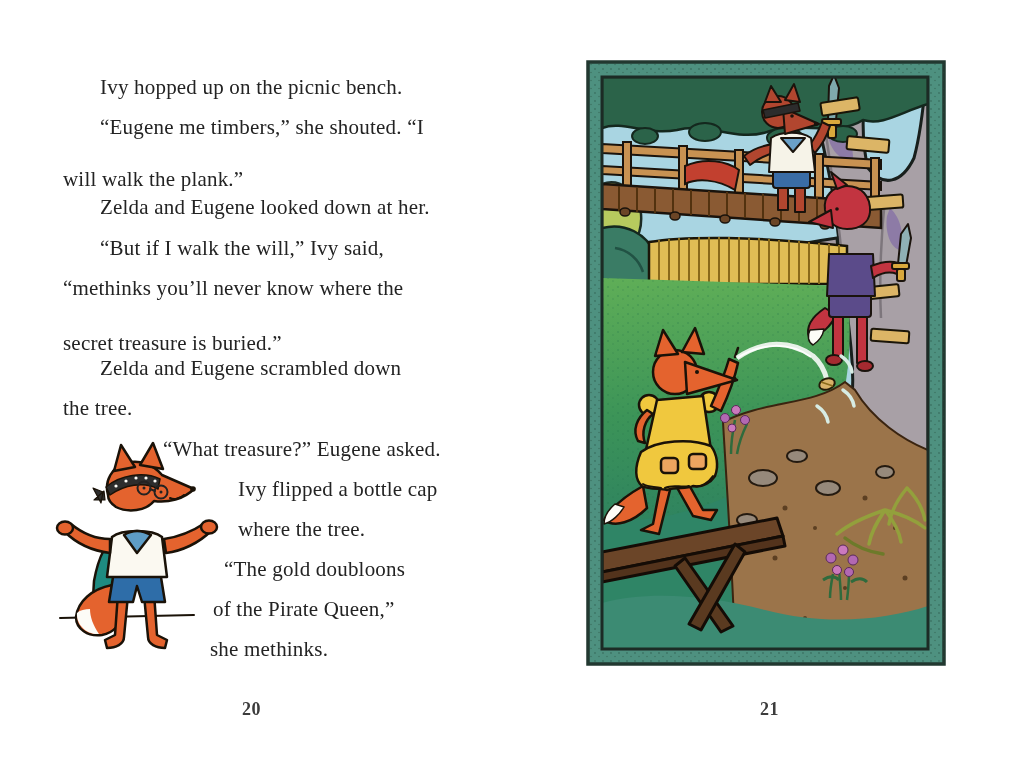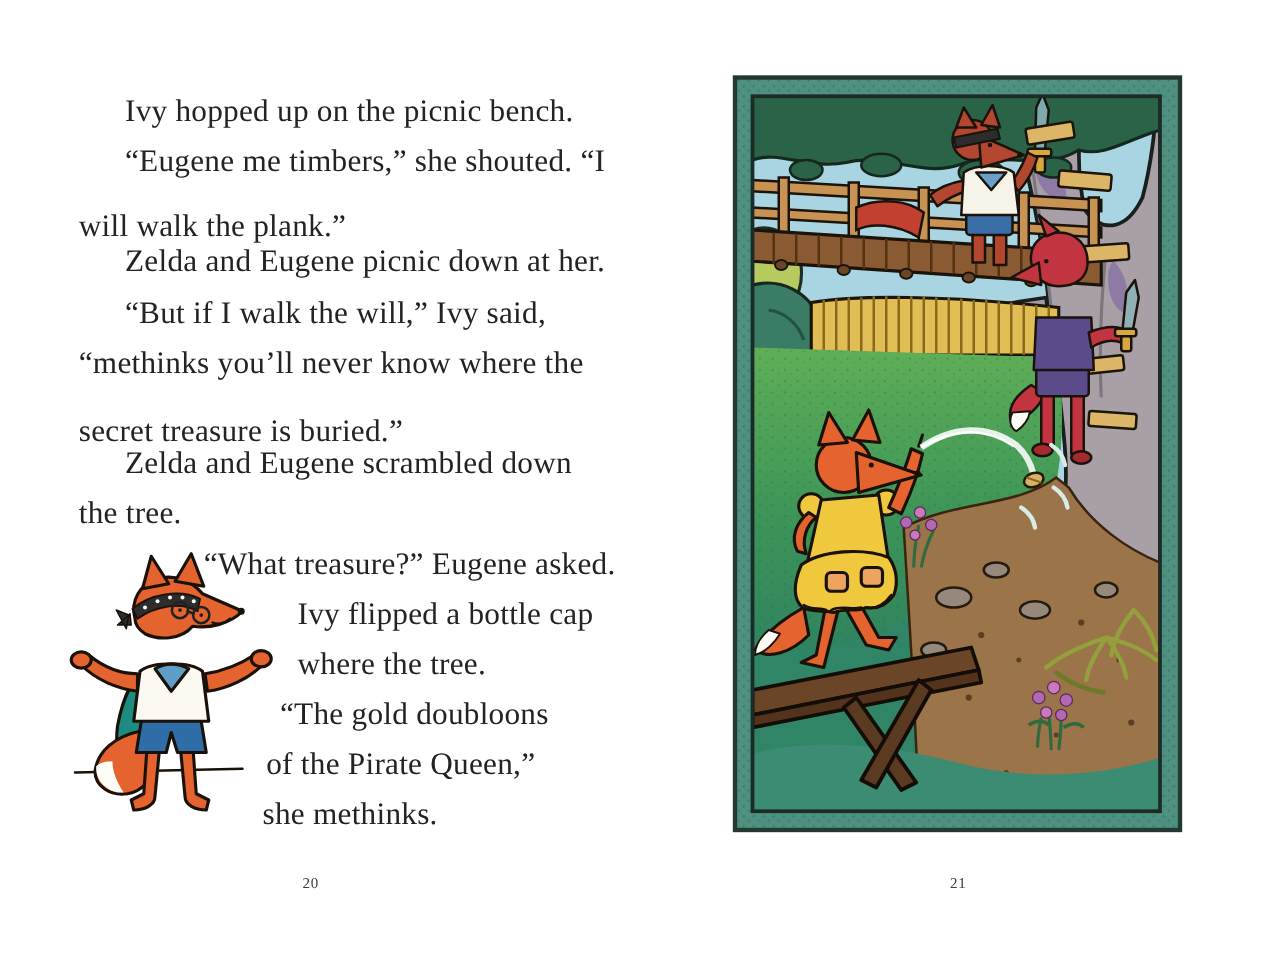--- a/index.html
+++ b/index.html
@@ -1,34 +1,34 @@
 <!DOCTYPE html>
 <html><head>
 <meta charset="utf-8">
 <title>Book Spread — Pages 20–21</title>
 <style>
   html,body{margin:0;padding:0;background:#ffffff;}
   .spread{
     position:relative;width:1024px;height:771px;background:#ffffff;overflow:hidden;
     font-family:"Liberation Serif","DejaVu Serif",serif;color:#232323;
   }
-  .line{position:absolute;font-size:25px;line-height:1.1;white-space:nowrap;letter-spacing:.2px;text-align:right;}
-  .pagenum{position:absolute;font-size:12px;color:#3c3c3c;letter-spacing:.5px;}
+  .line{position:absolute;font-size:21px;line-height:1.1;white-space:nowrap;letter-spacing:.2px;text-align:right;}
+  .pagenum{position:absolute;font-size:18px;color:#3c3c3c;letter-spacing:.5px;font-weight:bold;}
   .illus{position:absolute;}
 </style>
 </head>
 <body>
 
 <div class="spread">
 
   <div>
     <div class="line" style="left:100px;top:76px">Ivy hopped up on the picnic bench.</div>
     <div class="line" style="left:100px;top:116px">“Eugene me timbers,” she shouted. “I</div>
     <div class="line" style="left:63px;top:168px">will walk the plank.”</div>
-    <div class="line" style="left:100px;top:196px">Zelda and Eugene picnic down at her.</div>
+    <div class="line" style="left:100px;top:196px">Zelda and Eugene looked down at her.</div>
     <div class="line" style="left:100px;top:237px">“But if I walk the will,” Ivy said,</div>
     <div class="line" style="left:63px;top:277px">“methinks you’ll never know where the</div>
     <div class="line" style="left:63px;top:332px">secret treasure is buried.”</div>
     <div class="line" style="left:100px;top:357px">Zelda and Eugene scrambled down</div>
     <div class="line" style="left:63px;top:397px">the tree.</div>
     <div class="line" style="left:163px;top:438px">“What treasure?” Eugene asked.</div>
     <div class="line" style="left:238px;top:478px">Ivy flipped a bottle cap</div>
     <div class="line" style="left:238px;top:518px">where the tree.</div>
     <div class="line" style="left:224px;top:558px">“The gold doubloons</div>
     <div class="line" style="left:213px;top:598px">of the Pirate Queen,”</div>

